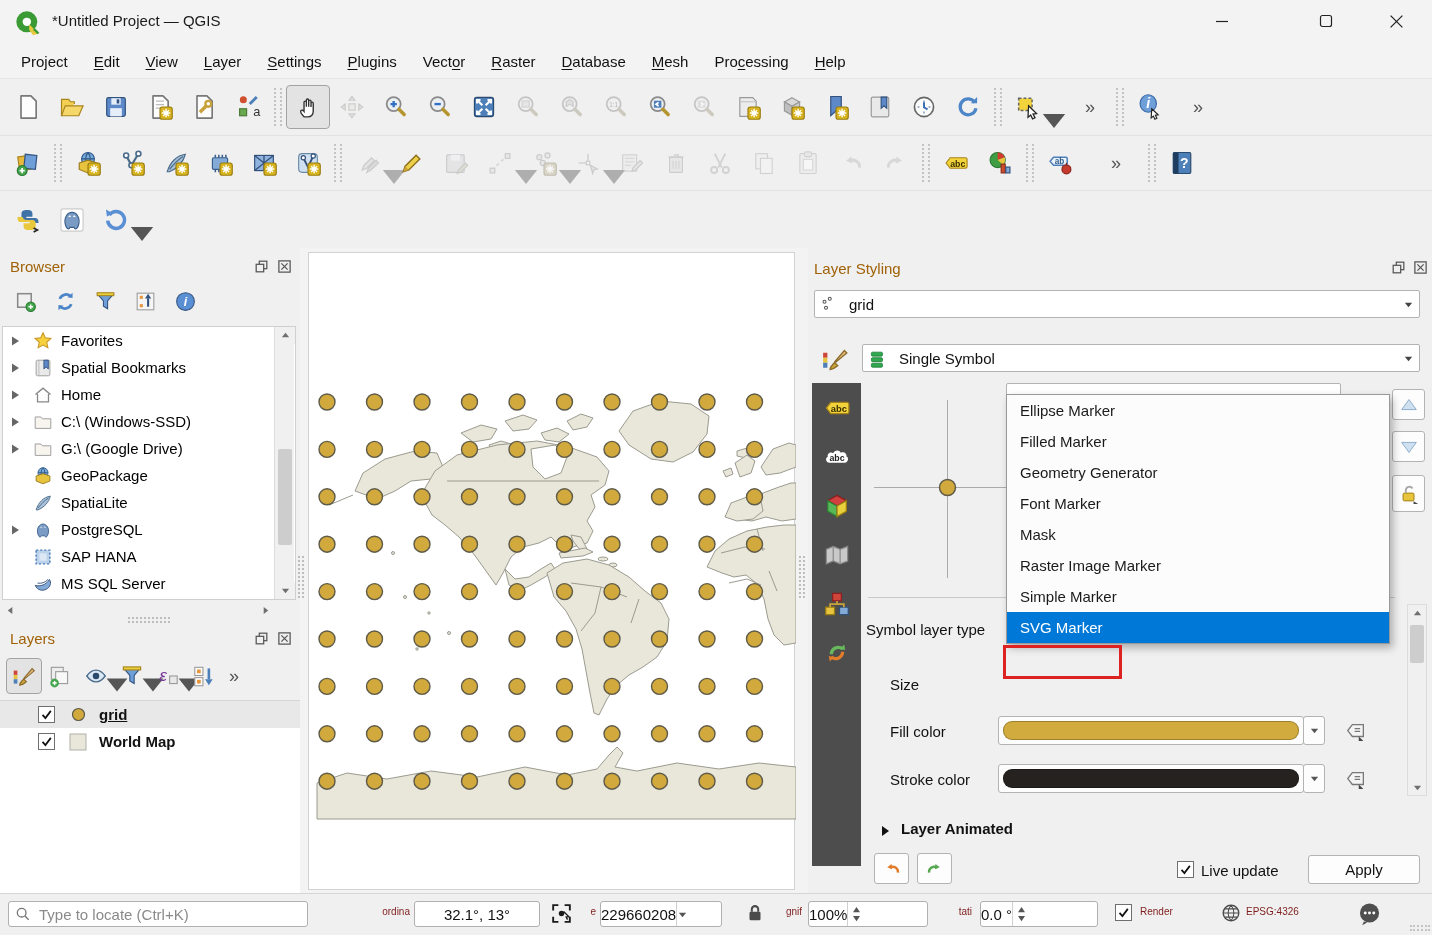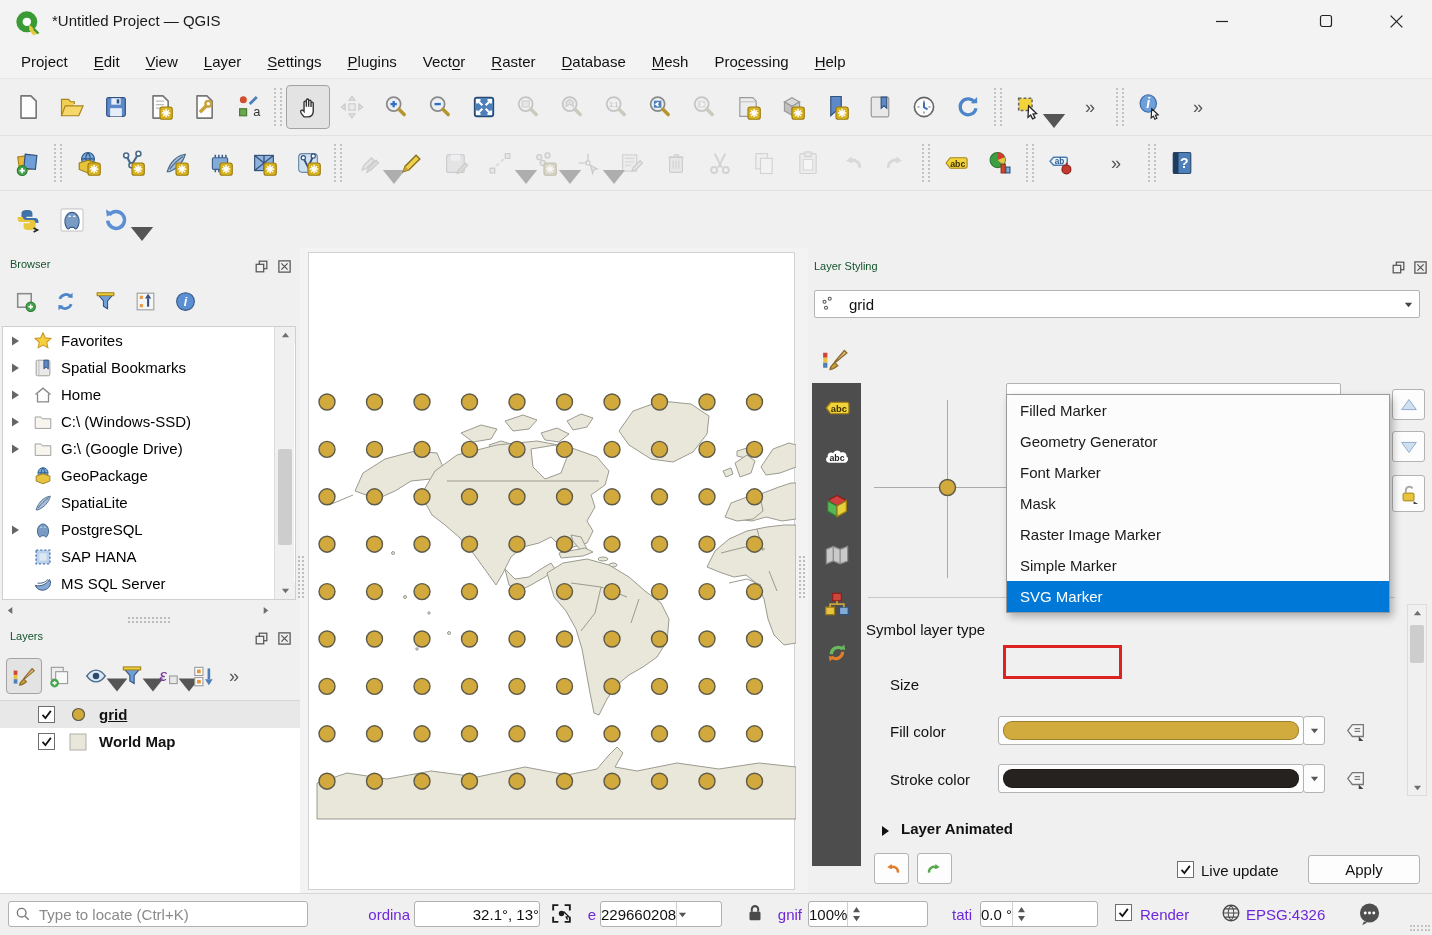--- a/index.html
+++ b/index.html
@@ -24,21 +24,21 @@
 .tbtn{width:44px;height:44px;min-width:44px;display:flex;align-items:center;justify-content:center;border-radius:4px;position:relative;border:1px solid transparent}
 .tbtn svg{width:28px;height:28px}
 .tbtn.pressed{background:#e3e3e3;border:1px solid #a3a3a3}
 .tbtn.dis{opacity:.42;filter:grayscale(.75)}
 .tbtn .dropcaret{position:absolute;right:-1px;bottom:13px;width:10px;height:8px}
 .tsep{width:8px;height:38px;margin:0 4px;border-left:2px dotted #c3c3c3;border-right:2px dotted #c3c3c3}
 .ovf{color:#555;font-size:18px;padding:0 6px;min-width:24px;text-align:center}
 .tspace{height:1px}
 
 #leftdock{position:absolute;top:248px;left:0;width:300px;bottom:42px;background:#f0f0f0}
-.dockhead{font-size:11px;color:#14532d}
+.dockhead{font-size:15px;color:#a16207}
 .winbtn16{width:17px;height:16px;display:inline-flex;align-items:center;justify-content:center}
 .winbtn16 svg{width:15px;height:15px}
 
 #browser-tools{position:absolute;top:286px;left:10px;display:flex;gap:10px}
 #browser-tools .tbtn{width:30px;height:30px;min-width:30px}
 #browser-tools .tbtn svg{width:25px;height:25px}
 #browser-tree{position:absolute;top:326px;left:2px;width:294px;height:274px;background:#fff;border:1px solid #cfcfcf;overflow:hidden}
 .tree-row{height:27px;display:flex;align-items:center;padding-left:7px}
 .tree-arrow{width:16px;height:16px;display:inline-flex;align-items:center}
 .tree-arrow svg{width:10px;height:10px}
@@ -80,21 +80,21 @@
 .sidebtn{position:absolute;background:#fdfdfd;border:1px solid #b3b3b3;border-radius:3px;display:flex;align-items:center;justify-content:center}
 .sidebtn svg{width:22px;height:22px}
 
 #marker-menu{position:absolute;left:1006px;top:394px;width:384px;background:#fcfcfc;border:1px solid #999;box-shadow:3px 4px 8px rgba(0,0,0,.28);z-index:50}
 .menu-opt{height:31px;display:flex;align-items:center;padding-left:13px;font-size:15px;color:#1a1a1a}
 .menu-opt.sel{background:#0078d7;color:#fff}
 #red-annot{position:absolute;left:1003px;top:645px;width:119px;height:34px;border:3px solid #dd2222;z-index:60;pointer-events:none}
 
 #statusbar{position:absolute;left:0;right:0;bottom:0;height:42px;background:#f0f0f0;border-top:1px solid #d6d6d6}
 .sb-box{position:absolute;top:7px;height:26px;background:#fff;border:1px solid #b0b0b0;border-radius:3px;display:flex;align-items:center}
-.sb-label{position:absolute;top:12px;font-size:15px;color:#6d28d9;overflow:hidden;white-space:nowrap}
+.sb-label{position:absolute;top:12px;font-size:10px;color:#7f1d1d;overflow:hidden;white-space:nowrap}
 .spincol{width:18px;align-self:stretch;display:flex;flex-direction:column;align-items:center;justify-content:center;gap:2px;border-left:1px solid #d0d0d0}
 .spincol svg{width:9px;height:7px}
 #locate-input{border:none;outline:none;font-size:15px;flex:1;background:transparent;color:#333}
 #locate-input::placeholder{color:#8a8a8a}
 .dothandle-v{position:absolute;width:6px;height:42px;border-left:2px dotted #bdbdbd;border-right:2px dotted #bdbdbd}
 .dothandle-h{position:absolute;height:6px;width:42px;border-top:2px dotted #bdbdbd;border-bottom:2px dotted #bdbdbd}
 </style>
 </head>
 <body>
 
@@ -999,20 +999,35 @@
       </span>
   </div>
 
   <span style="position:absolute;left:820px;top:344px;width:32px;height:30px"><svg width="30" height="30" viewBox="0 0 24 24">
         <rect x="2.5" y="7" width="3.4" height="4" fill="#d0453a"></rect>
         <rect x="2.5" y="11" width="3.4" height="4" fill="#e8c33e"></rect>
         <rect x="2.5" y="15" width="3.4" height="4" fill="#4d7fb9"></rect>
         <path d="M8 20.5c.4-3.4 2.4-3.8 3.6-5.8l2.6 2.6c-1.6 1.2-2.8 2.8-6.2 3.2z" fill="#caa23a" stroke="#8a6a2a"></path>
         <path d="M12 14l7.5-8.8 2 2-8.9 7.4z" fill="#e0b87a" stroke="#8a6a2a"></path>
       </svg></span>
+  <div class="combo" style="left:862px;top:344px;width:558px;height:28px">
+    <span style="width:30px;display:flex;justify-content:center">
+        <svg width="19" height="19" viewBox="0 0 24 24">
+          <rect x="3" y="4" width="14" height="5" rx="1.5" fill="#2fa84f" stroke="#1e7a36"></rect>
+          <rect x="3" y="11" width="14" height="5" rx="1.5" fill="#2fa84f" stroke="#1e7a36"></rect>
+          <rect x="3" y="18" width="14" height="5" rx="1.5" fill="#2fa84f" stroke="#1e7a36"></rect>
+        </svg>
+      </span>
+    <span class="ctext">Single Symbol</span>
+    <span class="carrow">
+        <svg viewBox="0 0 12 12">
+          <path d="M2 4l4 5 4-5z" fill="#444"></path>
+        </svg>
+      </span>
+  </div>
 
   <div id="styling-strip">
       <div class="strip-icon">
         <svg viewBox="0 0 24 24">
           <path d="M3.5 12L7 7.5h13a1.5 1.5 0 0 1 1.5 1.5v6a1.5 1.5 0 0 1-1.5 1.5H7z" fill="#f2d33c" stroke="#a8841a"></path>
           <text x="13.5" y="15" font-size="7.5" font-weight="bold" fill="#3a3000" text-anchor="middle">abc</text>
         </svg>
       </div>
       <div class="strip-icon">
         <svg viewBox="0 0 24 24">
@@ -1153,20 +1168,21 @@
       </div>
     <div class="sb-thumb" style="left:2px;top:20px;width:14px;height:38px"></div>
     <div class="sb-arrow" style="left:0;bottom:0;width:18px;height:16px">
         <svg viewBox="0 0 10 10">
           <path d="M5 8L1 3h8z" fill="#6f6f6f"></path>
         </svg>
       </div>
   </div>
 
   <div id="marker-menu">
+      <div class="menu-opt">Ellipse Marker</div>
       <div class="menu-opt">Filled Marker</div>
       <div class="menu-opt">Geometry Generator</div>
       <div class="menu-opt">Font Marker</div>
       <div class="menu-opt">Mask</div>
       <div class="menu-opt">Raster Image Marker</div>
       <div class="menu-opt">Simple Marker</div>
       <div class="menu-opt sel">SVG Marker</div>
     </div>
   <div id="red-annot"></div>
 
@@ -1174,21 +1190,21 @@
     <div class="sb-box" style="left:8px;width:300px">
       <span style="width:28px;display:flex;justify-content:center">
           <svg width="16" height="16" viewBox="0 0 24 24">
             <circle cx="10" cy="10" r="6.5" fill="none" stroke="#777" stroke-width="2"></circle>
             <path d="M15 15l5.5 5.5" stroke="#777" stroke-width="2"></path>
           </svg>
         </span>
       <input id="locate-input" placeholder="Type to locate (Ctrl+K)" style="">
     </div>
     <div class="sb-label" style="left:364px;width:46px;text-align:right">ordina</div>
-    <div class="sb-box" style="left:414px;width:126px;justify-content:flex-end">
+    <div class="sb-box" style="left:414px;width:126px;justify-content:center">
         <span>32.1°, 13°</span>
       </div>
     <span style="position:absolute;left:549px;top:7px"><svg width="25" height="25" viewBox="0 0 24 24">
           <path d="M4 9V4h5M20 9V4h-5M4 15v5h5M20 15v5h-5" fill="none" stroke="#1a1a1a" stroke-width="1.8"></path>
           <circle cx="12" cy="12" r="2.6" fill="#1a1a1a"></circle>
           <path d="M14 10l5 5-2.5.3 1.3 2.6" fill="none" stroke="#1a1a1a" stroke-width="1.3"></path>
         </svg></span>
     <div class="sb-label" style="left:586px;width:10px;text-align:right">e</div>
     <div class="sb-box" style="left:600px;width:122px">
       <span class="ctext">229660208</span>

